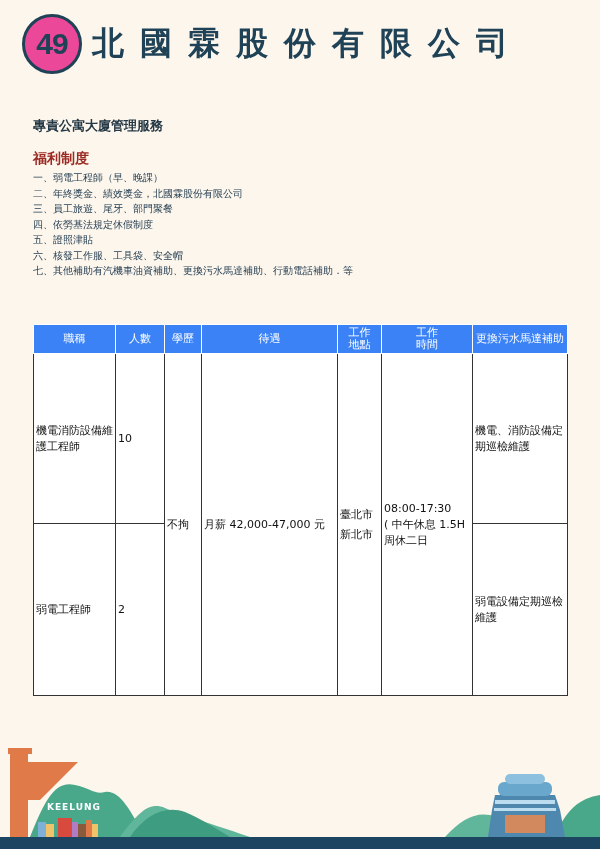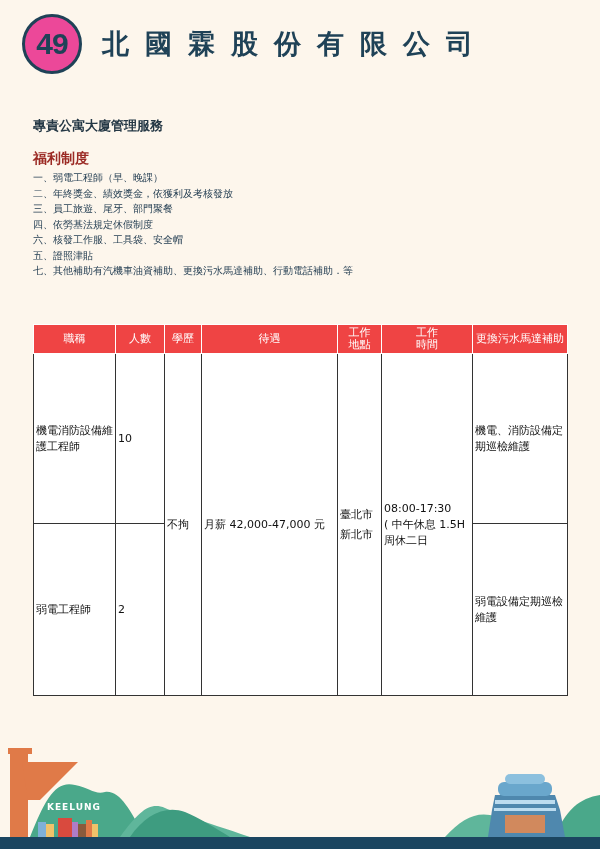--- a/index.html
+++ b/index.html
@@ -2,50 +2,50 @@
 <html><head>
 <meta charset="utf-8">
 <style>
   html, body { margin:0; padding:0; }
   body { width:600px; height:849px; background:#fdf6ec; position:relative; overflow:hidden;
          font-family:"DejaVu Sans", "Liberation Sans", sans-serif; color:#1f3a4f; }
   .header { position:absolute; left:22px; top:14px; display:flex; align-items:center; }
   .badge { width:60px; height:60px; border:3px solid #1f4257; border-radius:50%; box-sizing:border-box;
            display:flex; align-items:center; justify-content:center; font-weight:bold; font-size:30px; color:#1f4257;
            font-family:"Liberation Sans", sans-serif; letter-spacing:-1px; background:#ec4899; }
-  .company { margin-left:20px; font-size:27px; font-weight:bold; letter-spacing:16px; color:#1f4257; }
+  .company { margin-left:10px; font-size:32px; font-weight:bold; letter-spacing:16px; color:#1f4257; }
   .subtitle { position:absolute; left:33px; top:117px; font-size:13px; color:#253845; font-weight:bold; }
   .benefits-title { position:absolute; left:33px; top:150px; font-size:14px; color:#9b2a24; font-weight:bold; }
   .benefits { position:absolute; left:33px; top:170px; margin:0; padding:0; list-style:none; font-size:10px; color:#1f3a4f; }
   .benefits li { height:15.5px; line-height:15.5px; white-space:nowrap; }
   table { position:absolute; left:33px; top:324px; border-collapse:collapse; table-layout:fixed; width:534px; }
-  th { background:#ef4444; color:#fff; font-weight:normal; font-size:11px; line-height:12px; height:28px; border:1px solid #ffffff; padding:0; text-align:center; }
+  th { background:#3b82f6; color:#fff; font-weight:normal; font-size:11px; line-height:12px; height:28px; border:1px solid #ffffff; padding:0; text-align:center; }
   td { background:#fff; border:1.5px solid #333; font-size:11px; color:#111; padding:0 2px; vertical-align:middle; line-height:16px; }
   td.c { text-align:left; }
   .r1 { height:170px; } .r2 { height:172px; }
   .decor { position:absolute; left:0; top:740px; width:600px; height:109px; }
 </style>
 </head>
 <body>
 
 <div class="header">
   <div class="badge">49</div>
   <div class="company">北國霖股份有限公司</div>
 </div>
 
 <div class="subtitle">專責公寓大廈管理服務</div>
 
 <div class="benefits-title">福利制度</div>
 <ul class="benefits">
   <li>一、弱電工程師（早、晚課）</li>
-  <li>二、年終獎金、績效獎金，依獲利及考核發放</li>
+  <li>二、年終獎金、績效獎金，北國霖股份有限公司</li>
   <li>三、員工旅遊、尾牙、部門聚餐</li>
   <li>四、依勞基法規定休假制度</li>
+  <li>五、證照津貼</li>
   <li>六、核發工作服、工具袋、安全帽</li>
-  <li>五、證照津貼</li>
   <li>七、其他補助有汽機車油資補助、更換污水馬達補助、行動電話補助．等</li>
 </ul>
 
 <table>
   <colgroup>
     <col style="width:82px">
       <col style="width:49px">
       <col style="width:37px">
       <col style="width:136px">
     <col style="width:44px">

